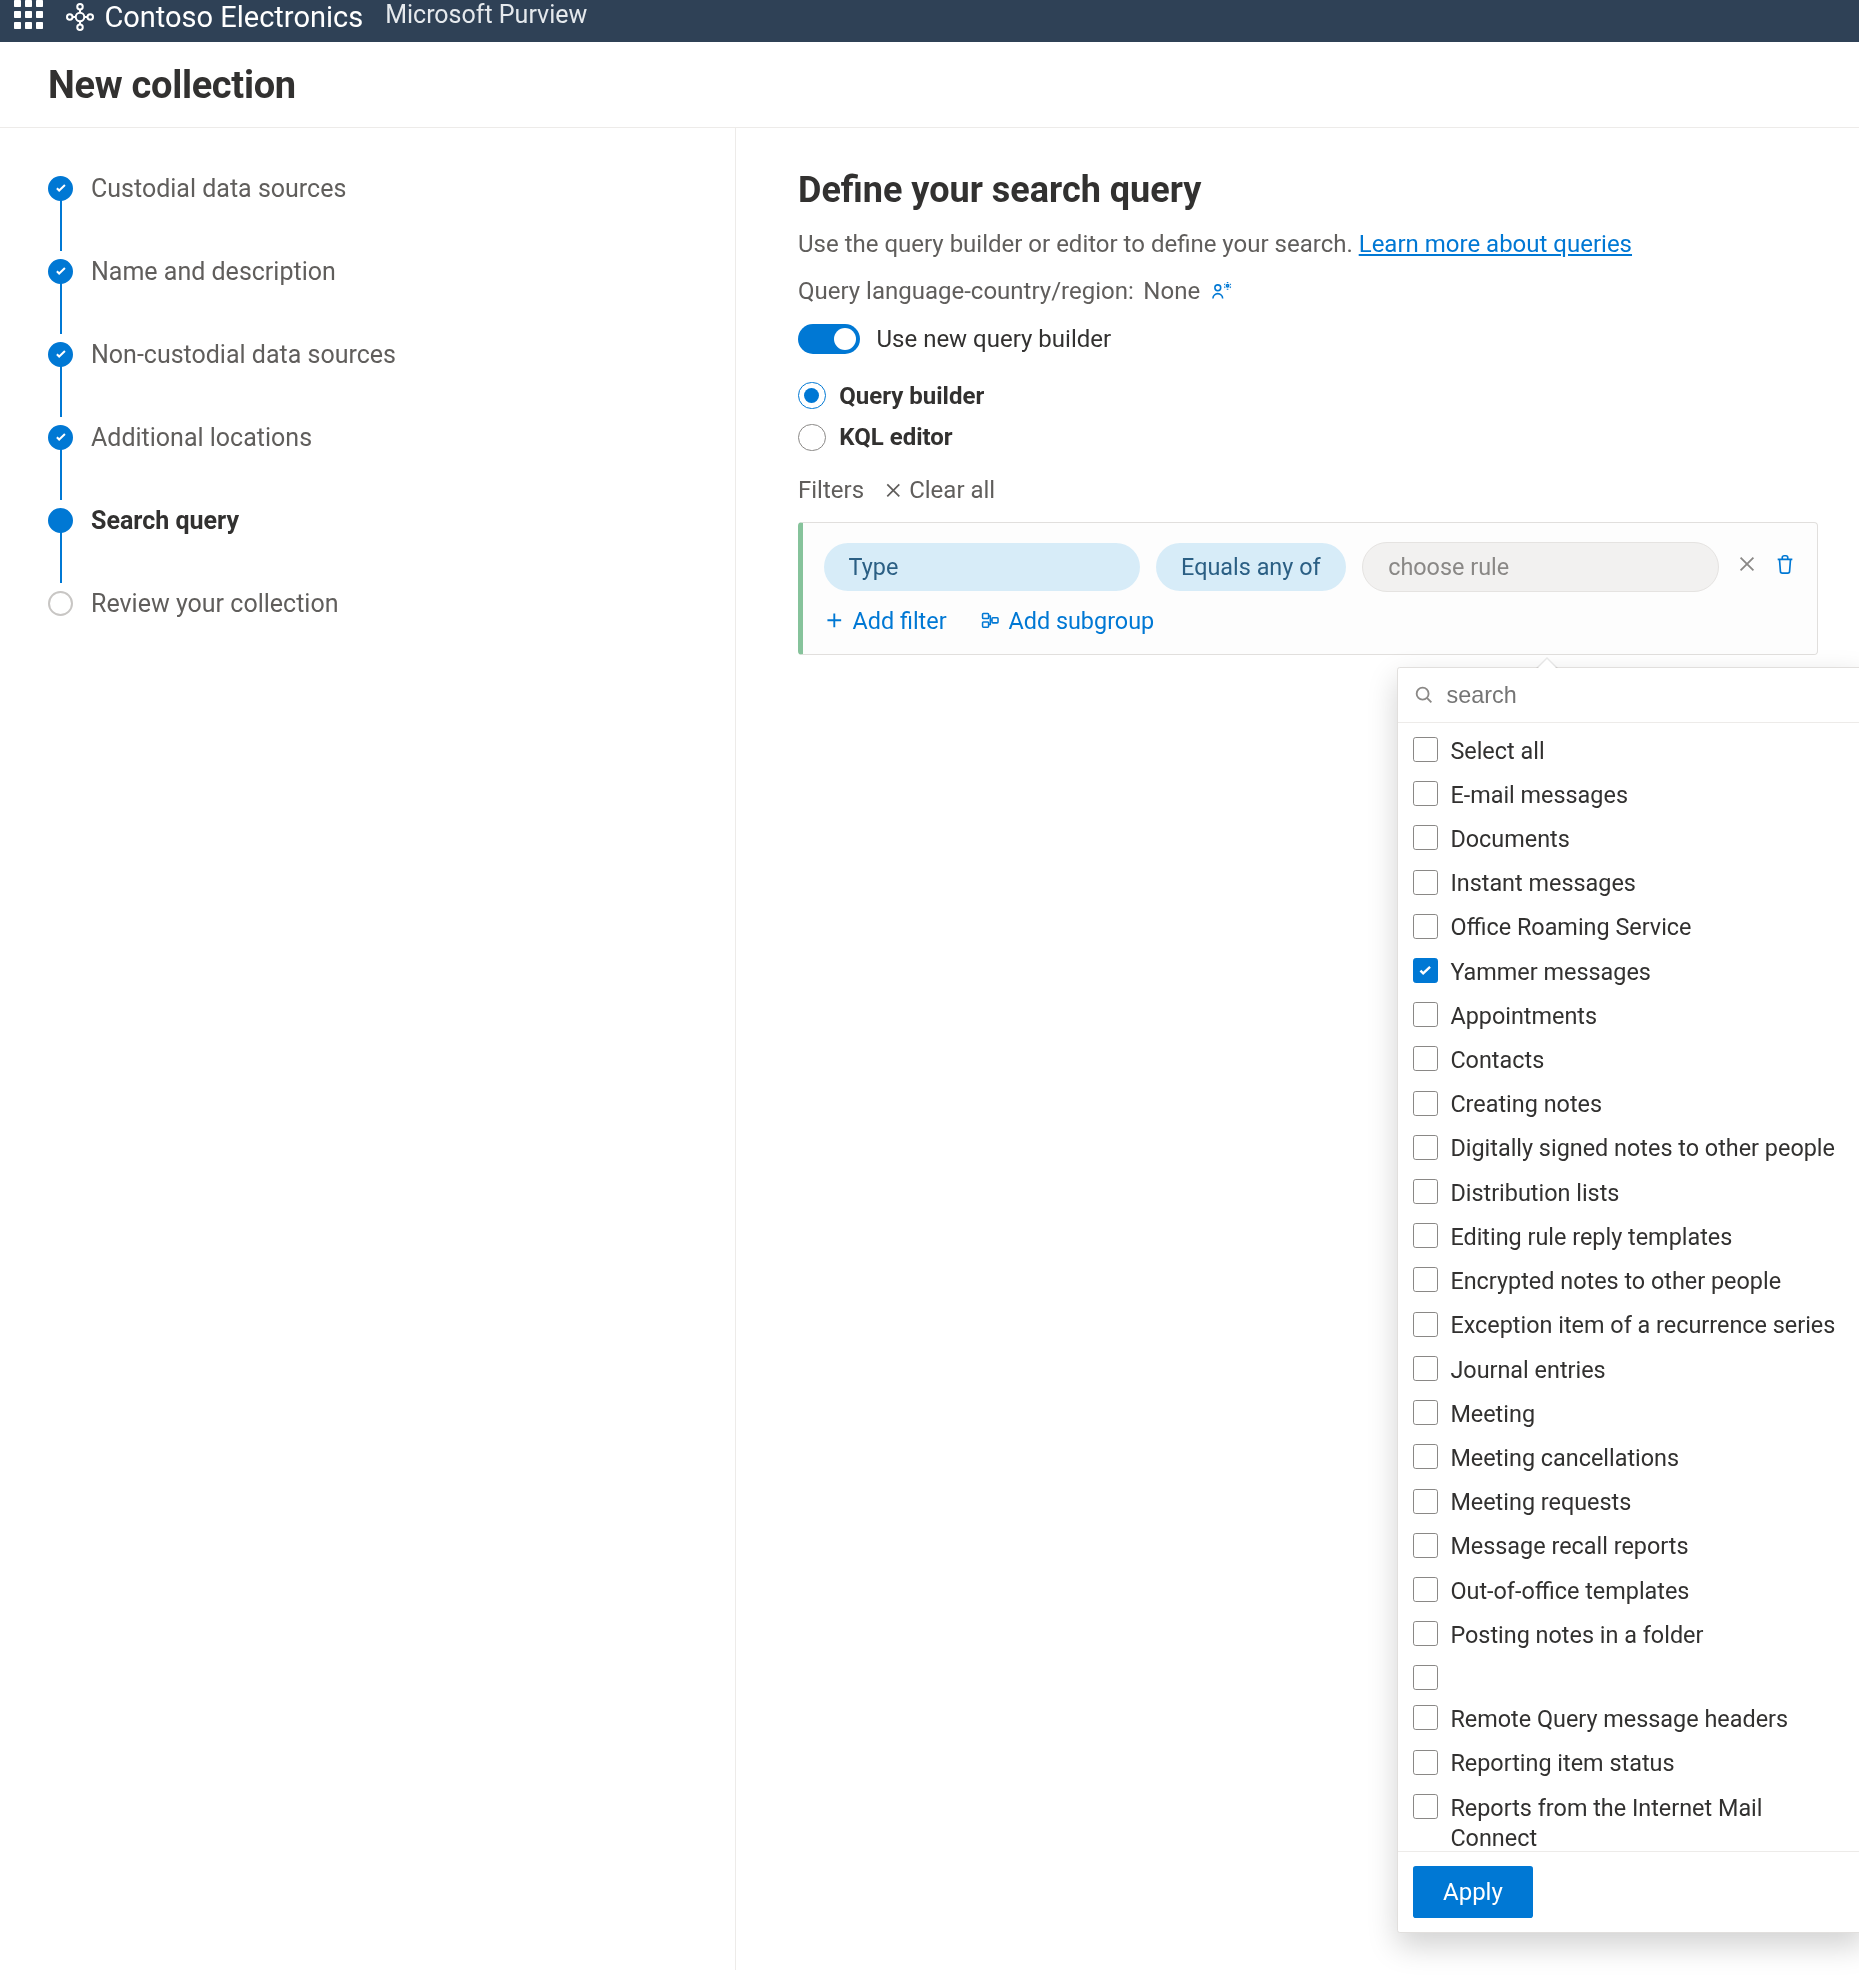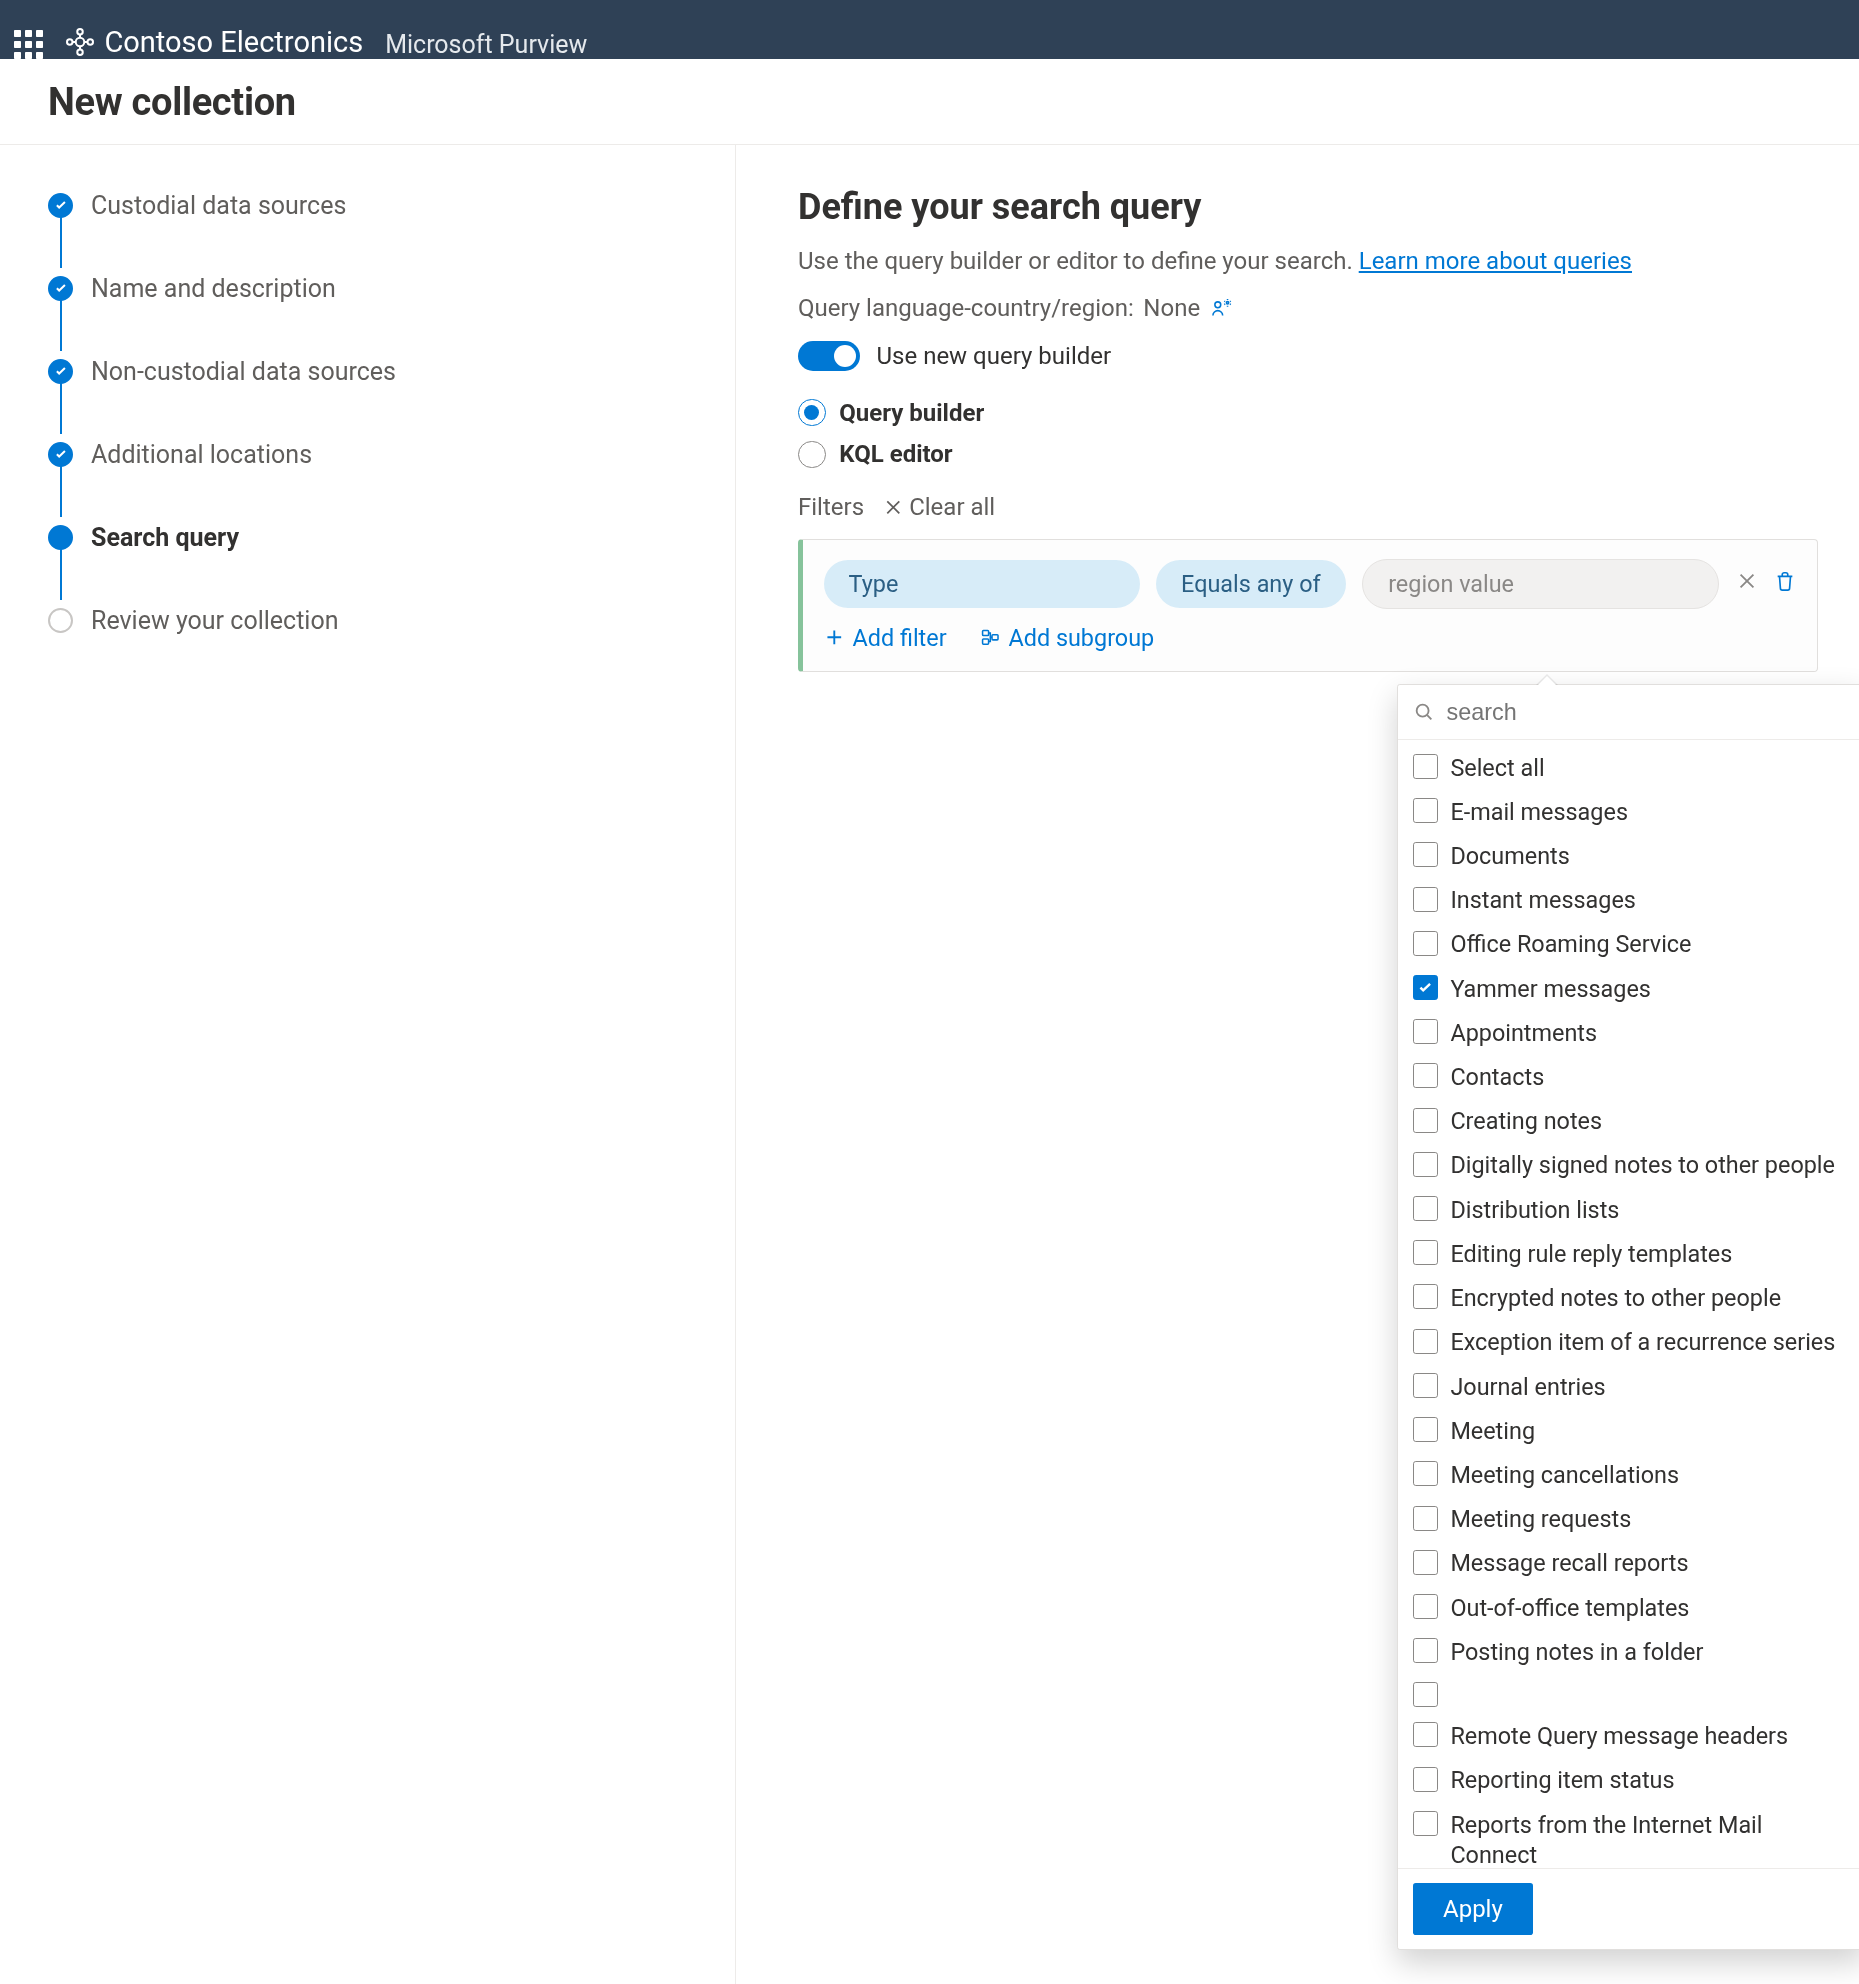--- a/index.html
+++ b/index.html
@@ -25,22 +25,22 @@
     color:var(--ink);
     background:#fff;
     width:1859px;
   }
 
   
   .top-header{
     background:var(--header);
     color:#fff;
     display:flex;
-    align-items:flex-end;
-    height:59px;
+    align-items:flex-start;
+    height:42px;
     padding:0 13.8px;
     gap:22px;
   }
   .waffle{
     width:29px;height:29px;
     display:grid;
     grid-template-columns:repeat(3,1fr);
     grid-template-rows:repeat(3,1fr);
     gap:4.1px;
     cursor:pointer;
@@ -380,21 +380,21 @@
 
 
       <div class="qb-row">
         <span class="pill blue type">
           <span>Type</span>
         </span>
         <span class="pill blue op">
           <span>Equals any of</span>
         </span>
         <span class="pill grey value">
-          <span>region value</span>
+          <span>choose rule</span>
         </span>
         <span class="row-actions">
           <span class="x">
             <svg viewBox="0 0 24 24" width="22" height="22" stroke="currentColor" stroke-width="2" fill="none">
                 <path d="M5 5l14 14M19 5L5 19"></path>
               </svg>
           </span>
           <span class="trash">
             <svg viewBox="0 0 24 24" width="22" height="22" stroke="currentColor" stroke-width="1.8" fill="none">
               <path d="M4 7h16M9 7V5a2 2 0 0 1 2-2h2a2 2 0 0 1 2 2v2M6 7l1 13a2 2 0 0 0 2 2h6a2 2 0 0 0 2-2l1-13"></path>

